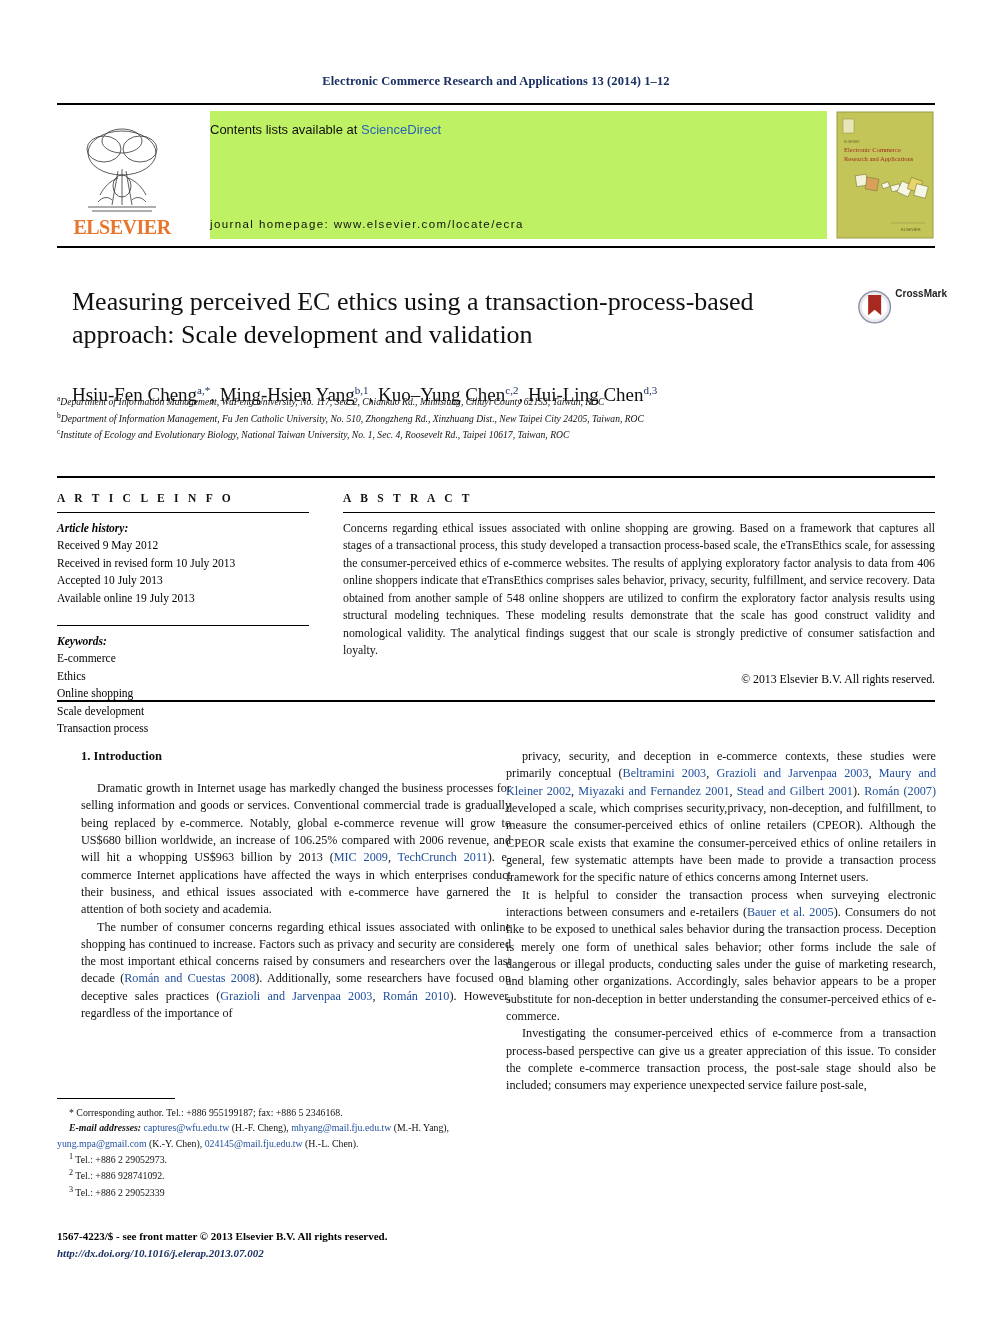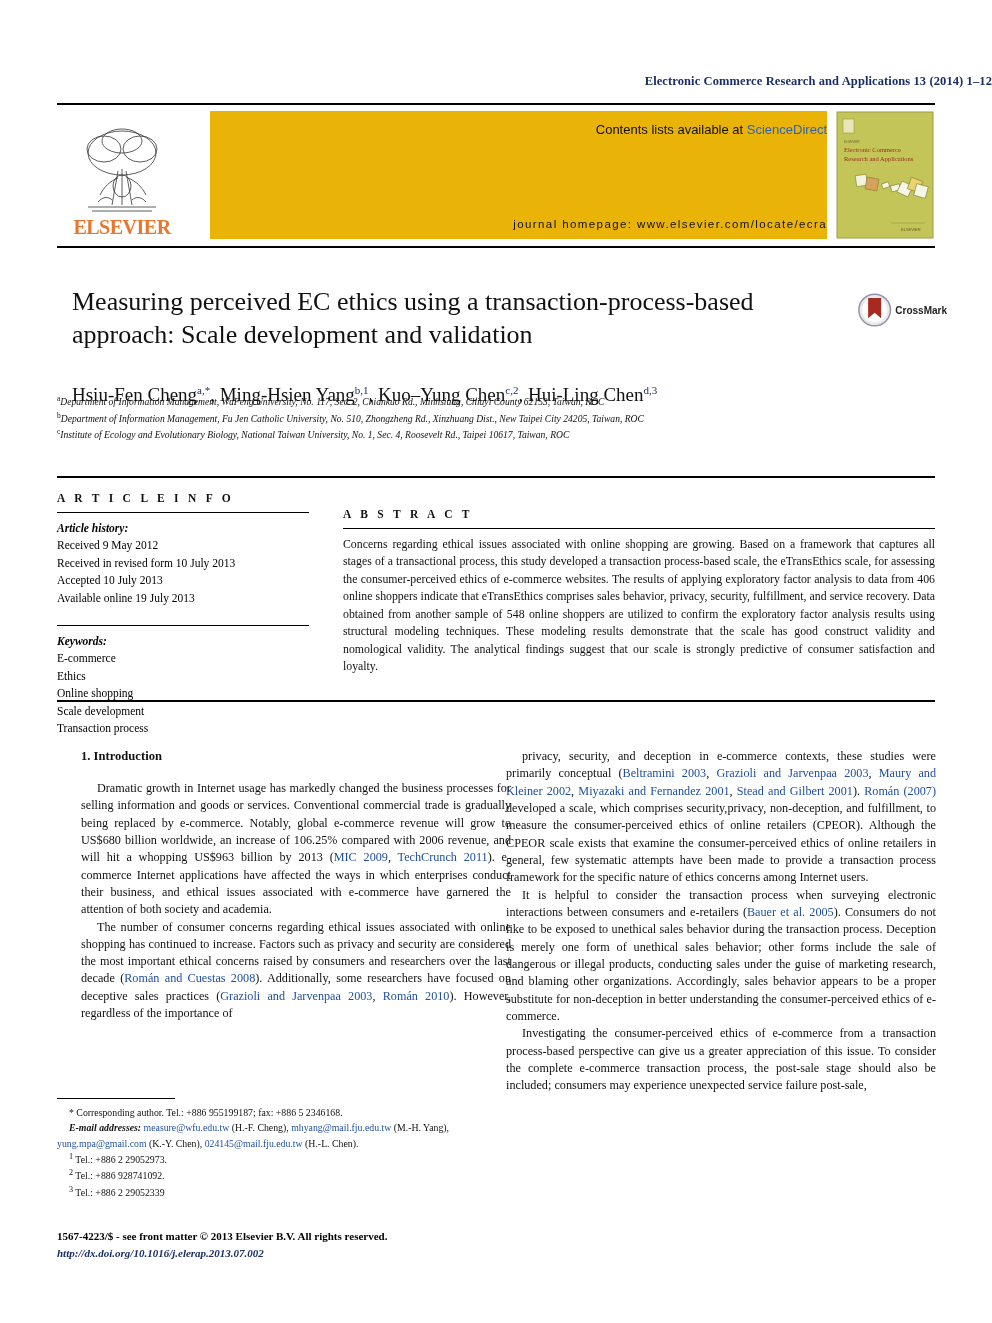--- a/index.html
+++ b/index.html
@@ -19,21 +19,21 @@
     box-sizing: border-box;
     overflow: hidden;
   }
 
   
   .running-head {
     position: absolute;
     top: 74px;
     left: 0;
     width: 992px;
-    text-align: right;
+    text-align: center;
     font-family: "Liberation Serif", serif;
     font-weight: bold;
     font-size: 12.5px;
     color: #1a2f63;
     letter-spacing: 0.1px;
   }
 
   
   .masthead {
     position: absolute;
@@ -63,24 +63,24 @@
     font-family: "Liberation Serif", serif;
     font-size: 20px;
     letter-spacing: -0.5px;
     color: #E8762C;
     font-weight: bold;
     line-height: 1;
     margin-top: 2px;
   }
   .journal-band {
     flex: 1 1 auto;
-    background: #eab308;
+    background: #bef264;
     display: flex;
     flex-direction: column;
-    align-items: flex-end;
+    align-items: flex-start;
     justify-content: space-between;
     padding: 11px 0 9px 0;
     margin-left: 23px;
     margin-right: 8px;
   }
   .contents-line {
     font-size: 13px;
     font-family: "Liberation Sans", sans-serif;
     color: #111;
   }
@@ -148,21 +148,21 @@
   }
   .affils sup { font-style: normal; font-size: 7.5px; }
 
   .crossmark {
     position: absolute;
     top: 288px;
     left: 857px;
     width: 90px;
     height: 44px;
     display: flex;
-    align-items: center;
+    align-items: flex-start;
   }
   .crossmark-text {
     font-family: "Liberation Sans", sans-serif;
     font-size: 10px;
     font-weight: bold;
     color: #222;
     margin-left: 3px;
   }
 
   
@@ -174,21 +174,21 @@
     border-top: 2px solid #000;
   }
   .infocol {
     position: absolute;
     top: 492px;
     left: 57px;
     width: 252px;
   }
   .abscol {
     position: absolute;
-    top: 508px;
+    top: 492px;
     left: 343px;
     width: 592px;
   }
   .sec-head {
     font-family: "Liberation Serif", serif;
     font-weight: bold;
     font-size: 11.5px;
     letter-spacing: 3.3px;
     color: #111;
     margin-bottom: 8px;
@@ -386,20 +386,21 @@
       <div class="kw-line">Online shopping</div>
       <div class="kw-line">Scale development</div>
       <div class="kw-line">Transaction process</div>
     </div>
   </div>
 
   <div class="abscol">
     <div class="sec-head">A B S T R A C T</div>
     <div class="hr-thin"></div>
     <div class="abstract-text">Concerns regarding ethical issues associated with online shopping are growing. Based on a framework that captures all stages of a transactional process, this study developed a transaction process-based scale, the eTransEthics scale, for assessing the consumer-perceived ethics of e-commerce websites. The results of applying exploratory factor analysis to data from 406 online shoppers indicate that eTransEthics comprises sales behavior, privacy, security, fulfillment, and service recovery. Data obtained from another sample of 548 online shoppers are utilized to confirm the exploratory factor analysis results using structural modeling techniques. These modeling results demonstrate that the scale has good construct validity and nomological validity. The analytical findings suggest that our scale is strongly predictive of consumer satisfaction and loyalty.</div>
+    <div class="copyright">© 2013 Elsevier B.V. All rights reserved.</div>
   </div>
 
   <div class="abs-rule-bottom"></div>
 
   <div class="col col-left">
     <div class="body-head">1. Introduction</div>
     <p>Dramatic growth in Internet usage has markedly changed the business processes for selling information and goods or services. Conventional commercial trade is gradually being replaced by e-commerce. Notably, global e-commerce revenue will grow to US$680 billion worldwide, an increase of 106.25% compared with 2006 revenue, and will hit a whopping US$963 billion by 2013 (<span class="ref">MIC 2009</span>, <span class="ref">TechCrunch 2011</span>). e-commerce Internet applications have affected the ways in which enterprises conduct their business, and ethical issues associated with e-commerce have garnered the attention of both society and academia.</p>
     <p>The number of consumer concerns regarding ethical issues associated with online shopping has continued to increase. Factors such as privacy and security are considered the most important ethical concerns raised by consumers and researchers over the last decade (<span class="ref">Román and Cuestas 2008</span>). Additionally, some researchers have focused on deceptive sales practices (<span class="ref">Grazioli and Jarvenpaa 2003</span>, <span class="ref">Román 2010</span>). However, regardless of the importance of</p>
   </div>
 
@@ -407,21 +408,21 @@
     <p>privacy, security, and deception in e-commerce contexts, these studies were primarily conceptual (<span class="ref">Beltramini 2003</span>, <span class="ref">Grazioli and Jarvenpaa 2003</span>, <span class="ref">Maury and Kleiner 2002</span>, <span class="ref">Miyazaki and Fernandez 2001</span>, <span class="ref">Stead and Gilbert 2001</span>). <span class="ref">Román (2007)</span> developed a scale, which comprises security,privacy, non-deception, and fulfillment, to measure the consumer-perceived ethics of online retailers (CPEOR). Although the CPEOR scale exists that examine the consumer-perceived ethics of online retailers in general, few systematic attempts have been made to provide a transaction process framework for the specific nature of ethics concerns among Internet users.</p>
     <p>It is helpful to consider the transaction process when surveying electronic interactions between consumers and e-retailers (<span class="ref">Bauer et al. 2005</span>). Consumers do not like to be exposed to unethical sales behavior during the transaction process. Deception is merely one form of unethical sales behavior; other forms include the sale of dangerous or illegal products, conducting sales under the guise of marketing research, and blaming other organizations. Accordingly, sales behavior appears to be a proper substitute for non-deception in better understanding the consumer-perceived ethics of e-commerce.</p>
     <p>Investigating the consumer-perceived ethics of e-commerce from a transaction process-based perspective can give us a greater appreciation of this issue. To consider the complete e-commerce transaction process, the post-sale stage should also be included; consumers may experience unexpected service failure post-sale,</p>
   </div>
 
   <div class="footnotes">
     <div class="fn-rule"></div>
     <div class="fn-line">* Corresponding author. Tel.: +886 955199187; fax: +886 5 2346168.</div>
     <div class="fn-line">
       <span class="fn-em">E-mail addresses:</span>
-      <span class="mail">measure@wfu.edu.tw</span>
+      <span class="mail">captures@wfu.edu.tw</span>
       <span>(H.-F. Cheng)</span>,
       <span class="mail">mhyang@mail.fju.edu.tw</span>
       <span>(M.-H. Yang)</span>,
       <span class="mail">yung.mpa@gmail.com</span>
       <span>(K.-Y. Chen)</span>,
       <span class="mail">024145@mail.fju.edu.tw</span>
       <span>(H.-L. Chen).</span>
     </div>
     <div class="fn-line"><sup>1</sup> <span>Tel.: +886 2 29052973.</span></div>
     <div class="fn-line"><sup>2</sup> <span>Tel.: +886 928741092.</span></div>

